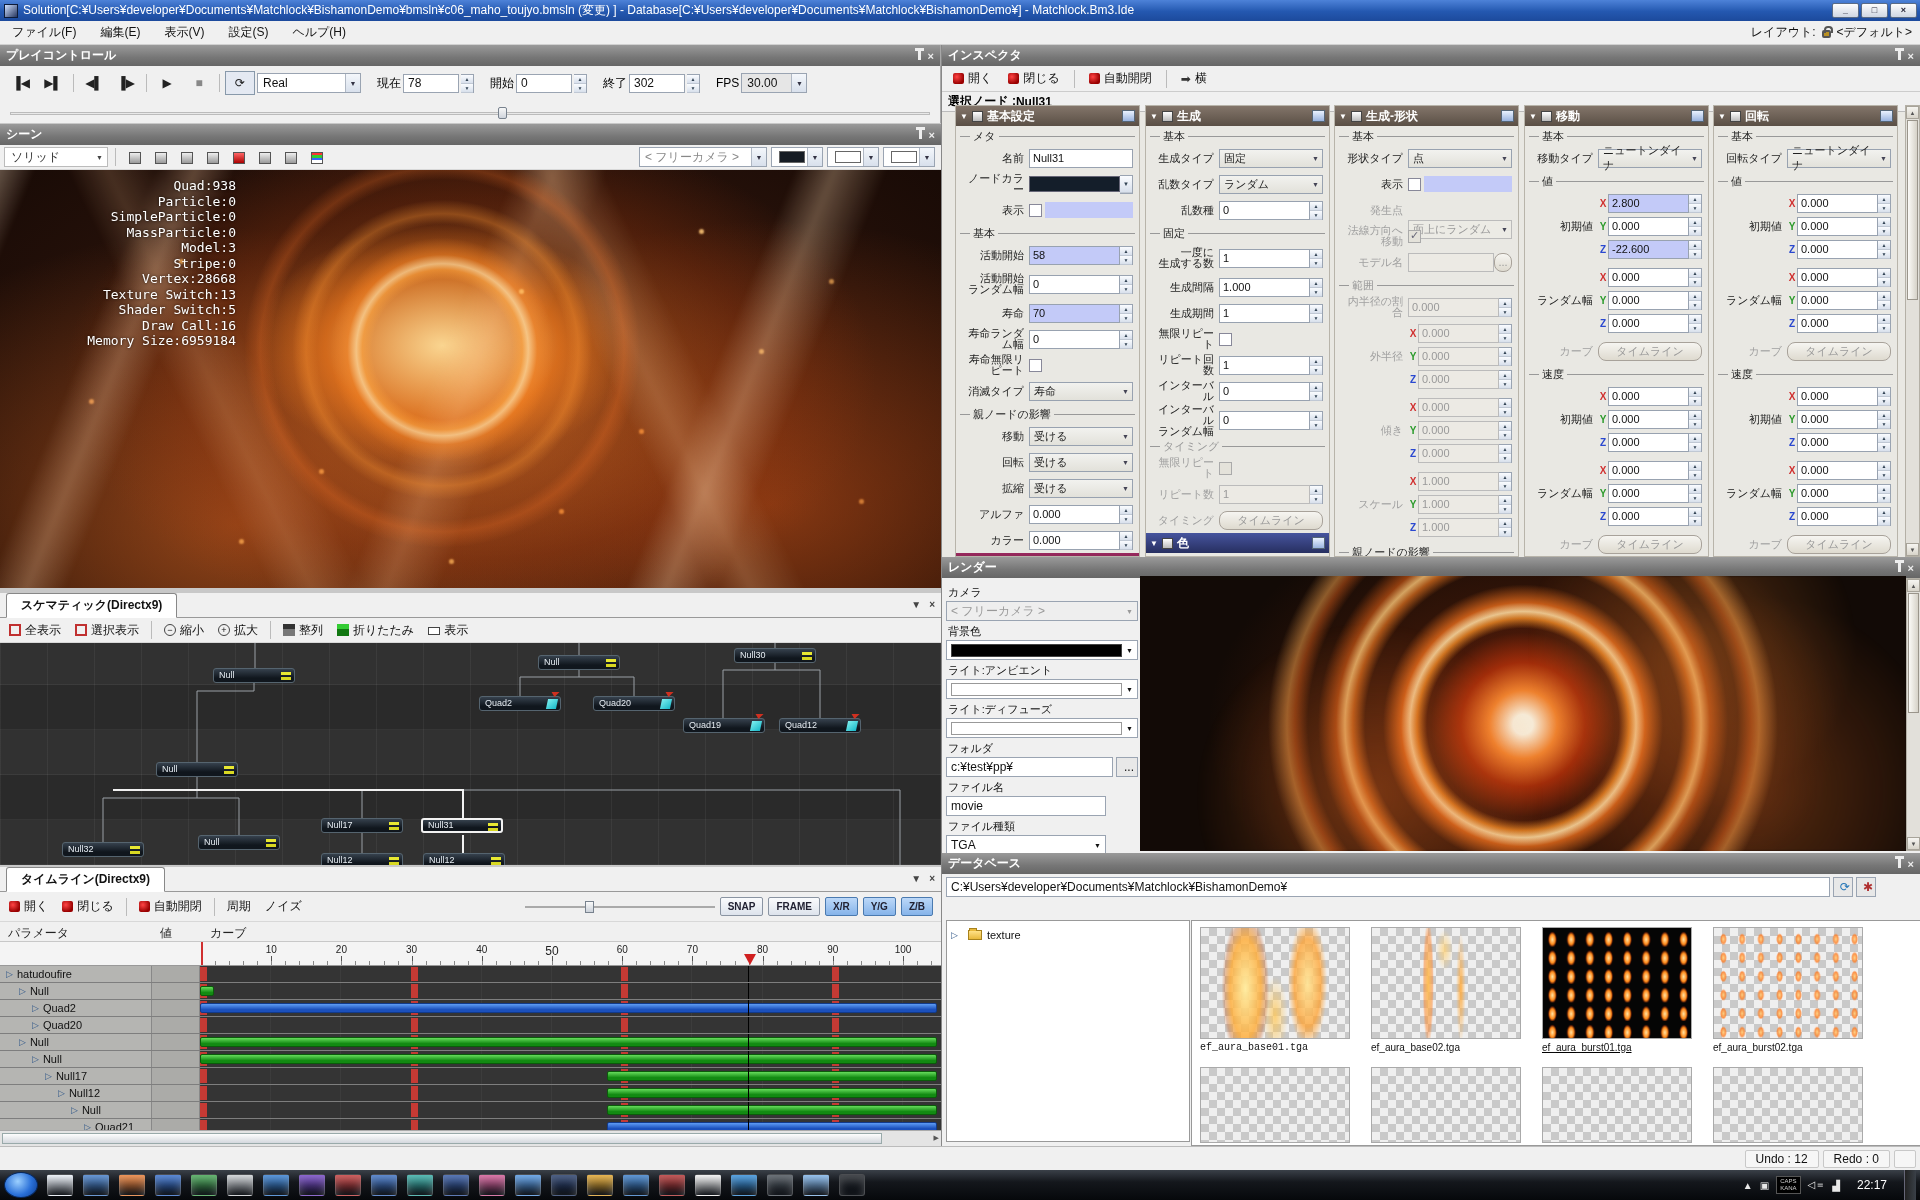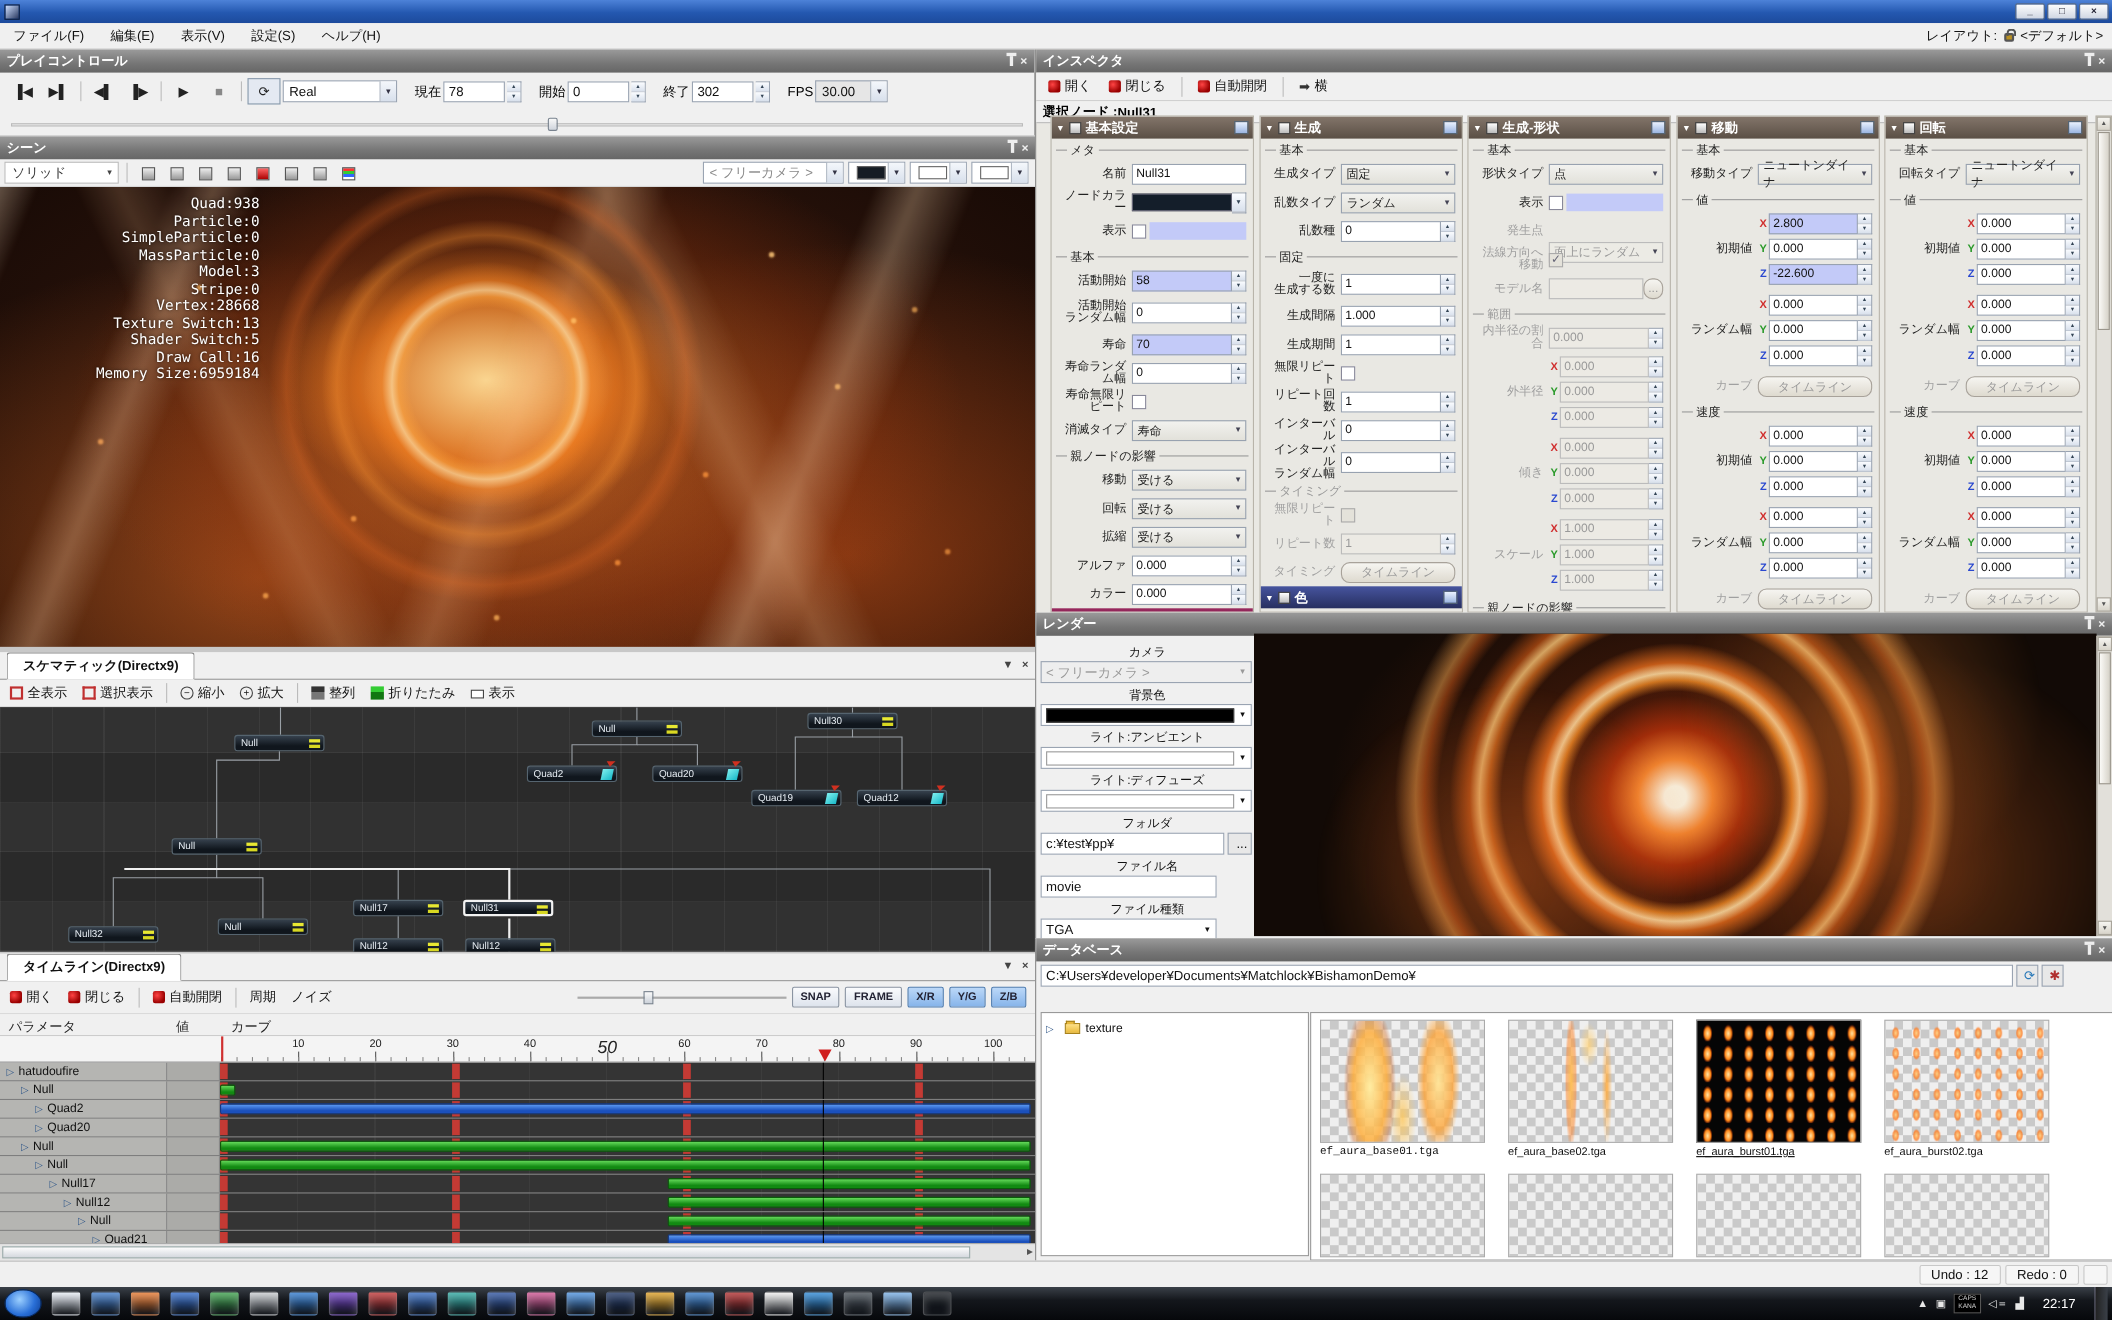--- a/index.html
+++ b/index.html
@@ -152,21 +152,21 @@
     color:#999;display:flex;align-items:center;justify-content:center;font-size:11px;}
   .swatch{flex:1;height:16px;border:1px solid #667;}
   .icombo{flex:1;height:19px;border:1px solid #98a2b0;background:linear-gradient(#f2f2ef,#e2e1da);display:flex;align-items:center;padding-left:4px;font-size:11px;color:#222;}
   .icombo .dd2{margin-left:auto;font-size:7px;padding-right:3px;color:#445;}
   .icombo.dis{color:#999;background:#ecebe5;border-color:#bbb;margin-top:38px;}
   .vscroll{position:absolute;width:15px;background:#e2e0da;border:1px solid #b4b0a6;}
   .vscroll .vthumb{position:absolute;left:1px;width:11px;background:linear-gradient(90deg,#fbfaf7,#d6d2c8);border:1px solid #9a958b;}
   .sarrow{position:absolute;left:0;width:13px;height:13px;font-size:6px;text-align:center;line-height:13px;color:#555;background:linear-gradient(#f6f5f1,#d8d4ca);border:1px solid #a8a49a;}
   
   #render{left:941px;top:557px;width:979px;height:296px;background:#f0f0f0;border-left:1px solid #888;}
-  #renderform{position:absolute;left:4px;top:25px;width:192px;height:268px;color:#111;text-align:center;}
+  #renderform{position:absolute;left:4px;top:25px;width:192px;height:268px;color:#111;}
   .rlabel{margin:3px 0 1px 2px;font-size:11px;color:#111;}
   .rfield{height:20px;border:1px solid #9aa4b2;background:#fff;display:flex;align-items:center;padding-left:4px;color:#111;}
   #rpreview{position:absolute;left:198px;top:19px;width:766px;height:275px;background:#120a06;overflow:hidden;}
   .rp1{position:absolute;inset:0;background:
     radial-gradient(circle at 50% 54%,rgba(255,245,225,.95) 0 10px,rgba(255,140,50,.9) 34px,rgba(190,50,10,.75) 62px,rgba(90,25,8,.3) 92px,transparent 120px),
     radial-gradient(circle at 50% 54%,transparent 96px,rgba(255,150,40,.85) 106px,rgba(255,220,160,.95) 113px,rgba(255,120,30,.7) 122px,transparent 140px),
     radial-gradient(circle at 50% 54%,transparent 158px,rgba(255,130,35,.6) 170px,rgba(255,200,120,.8) 178px,rgba(255,110,25,.5) 187px,transparent 205px),
     radial-gradient(circle at 50% 54%,transparent 215px,rgba(255,110,30,.4) 228px,rgba(255,170,80,.5) 236px,transparent 255px),
     radial-gradient(ellipse 420px 300px at 50% 55%,rgba(160,55,15,.5),rgba(40,12,5,0) 75%);}
   .rp2{position:absolute;inset:0;filter:blur(1px);background:
@@ -218,20 +218,21 @@
   .imebox{background:#000;border:1px solid #555;color:#ccc;font-size:6px;line-height:7px;padding:1px 3px;text-align:left;}
   #clock{font-size:12px;color:#fff;padding:0 10px;}
   #showdesk{width:12px;height:30px;background:linear-gradient(90deg,#222,#3a4048);border-left:1px solid #667;}
   .schemline{position:absolute;left:0;top:0;}
 </style>
 </head>
 <body>
 
 <div class="abs" id="titlebar">
   <span class="appicon"></span>
+  <span>Solution[C:¥Users¥developer¥Documents¥Matchlock¥BishamonDemo¥bmsln¥c06_maho_toujyo.bmsln (変更) ]  -  Database[C:¥Users¥developer¥Documents¥Matchlock¥BishamonDemo¥]  -  Matchlock.Bm3.Ide</span>
   <span style="margin-left:auto;display:flex;padding-right:3px;">
     <span class="winbtn">_</span>
     <span class="winbtn">□</span>
     <span class="winbtn">×</span>
   </span>
 </div>
 
 <div class="abs" id="menubar">
   <span id="menu-items" style="display:flex;">
       <span class="mitem">ファイル(F)</span>
@@ -490,21 +491,21 @@
   </div>
   <div id="tlruler">
       <span style="position: absolute; top: 2px; font-size: 10px; color: rgb(34, 34, 34); transform: translateX(-50%); left: 271.2px;">10</span>
       <span style="position: absolute; bottom: 0px; width: 1px; height: 9px; background: rgb(85, 85, 85); left: 271.2px;"></span>
       <span style="position: absolute; top: 2px; font-size: 10px; color: rgb(34, 34, 34); transform: translateX(-50%); left: 341.4px;">20</span>
       <span style="position: absolute; bottom: 0px; width: 1px; height: 9px; background: rgb(85, 85, 85); left: 341.4px;"></span>
       <span style="position: absolute; top: 2px; font-size: 10px; color: rgb(34, 34, 34); transform: translateX(-50%); left: 411.6px;">30</span>
       <span style="position: absolute; bottom: 0px; width: 1px; height: 9px; background: rgb(85, 85, 85); left: 411.6px;"></span>
       <span style="position: absolute; top: 2px; font-size: 10px; color: rgb(34, 34, 34); transform: translateX(-50%); left: 481.8px;">40</span>
       <span style="position: absolute; bottom: 0px; width: 1px; height: 9px; background: rgb(85, 85, 85); left: 481.8px;"></span>
-      <span style="position: absolute; top: 2px; font-size: 16px; color: rgb(34, 34, 34); transform: translateX(-50%); left: 552px; font-style: italic;">50</span>
+      <span style="position: absolute; top: 2px; font-size: 12px; color: rgb(34, 34, 34); transform: translateX(-50%); left: 552px;">50</span>
       <span style="position: absolute; bottom: 0px; width: 1px; height: 9px; background: rgb(85, 85, 85); left: 552px;"></span>
       <span style="position: absolute; top: 2px; font-size: 10px; color: rgb(34, 34, 34); transform: translateX(-50%); left: 622.2px;">60</span>
       <span style="position: absolute; bottom: 0px; width: 1px; height: 9px; background: rgb(85, 85, 85); left: 622.2px;"></span>
       <span style="position: absolute; top: 2px; font-size: 10px; color: rgb(34, 34, 34); transform: translateX(-50%); left: 692.4px;">70</span>
       <span style="position: absolute; bottom: 0px; width: 1px; height: 9px; background: rgb(85, 85, 85); left: 692.4px;"></span>
       <span style="position: absolute; top: 2px; font-size: 10px; color: rgb(34, 34, 34); transform: translateX(-50%); left: 762.6px;">80</span>
       <span style="position: absolute; bottom: 0px; width: 1px; height: 9px; background: rgb(85, 85, 85); left: 762.6px;"></span>
       <span style="position: absolute; top: 2px; font-size: 10px; color: rgb(34, 34, 34); transform: translateX(-50%); left: 832.8px;">90</span>
       <span style="position: absolute; bottom: 0px; width: 1px; height: 9px; background: rgb(85, 85, 85); left: 832.8px;"></span>
       <span style="position: absolute; top: 2px; font-size: 10px; color: rgb(34, 34, 34); transform: translateX(-50%); left: 903px;">100</span>

